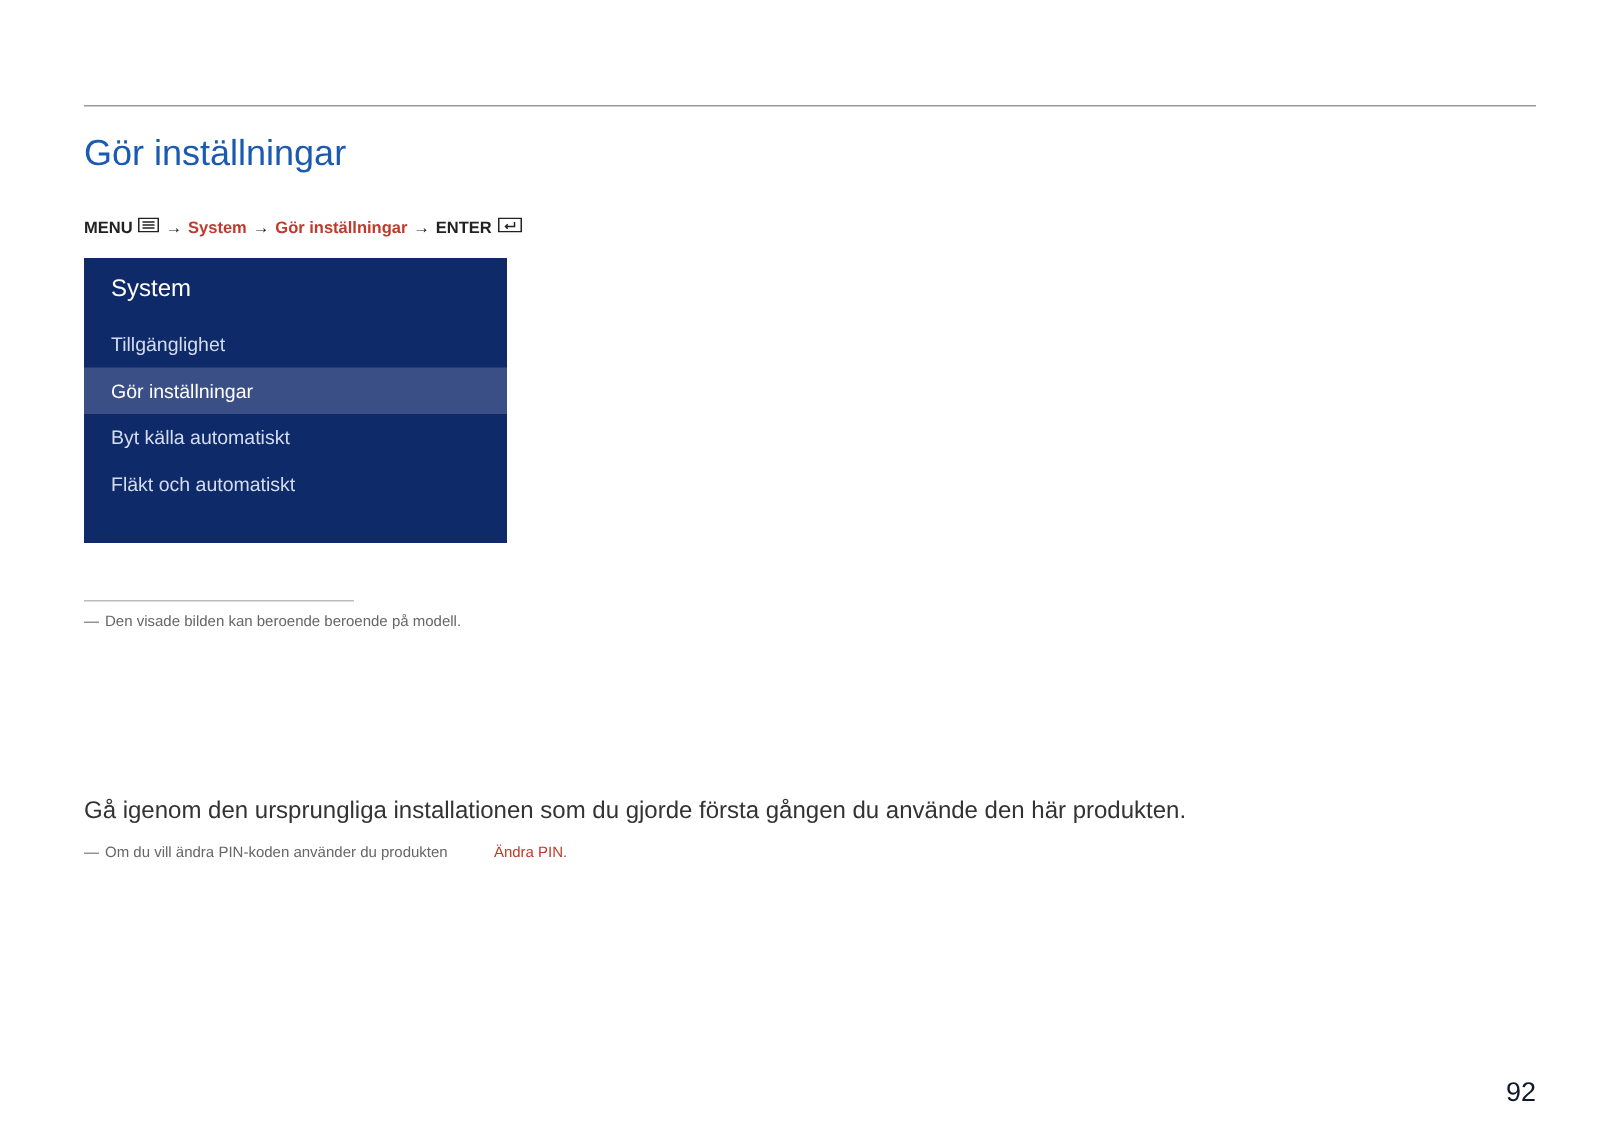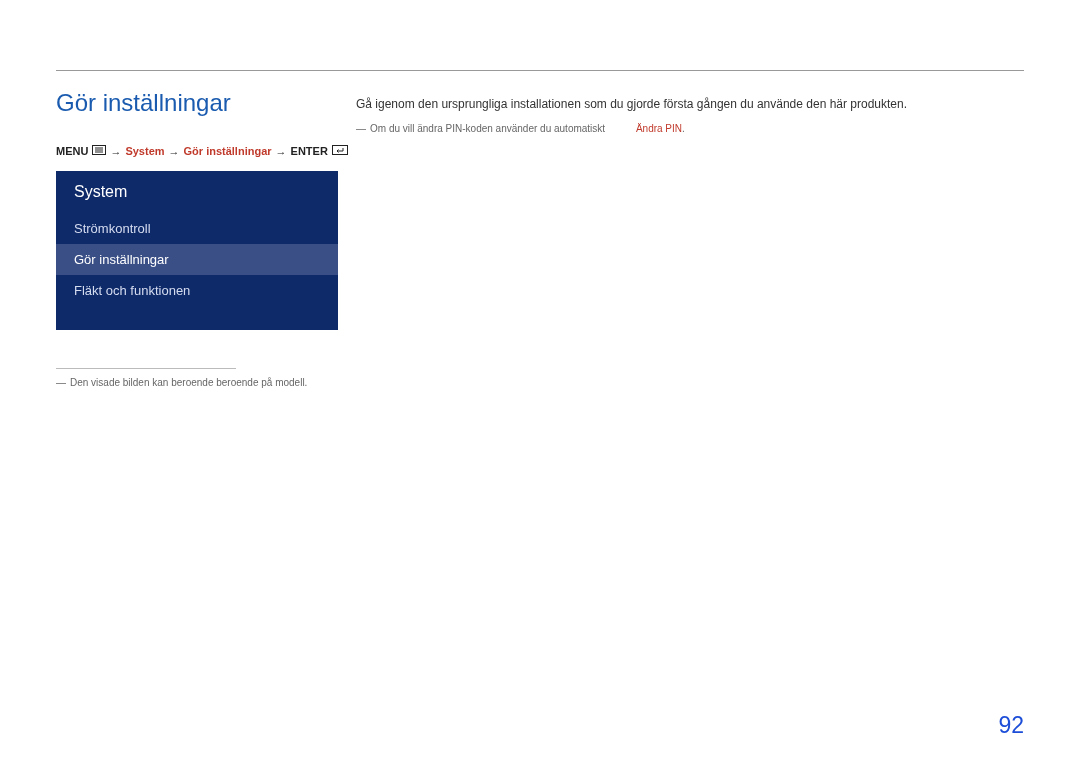--- a/index.html
+++ b/index.html
@@ -9,20 +9,22 @@
     height: 763px;
     padding: 70px 56px 30px 56px;
     position: relative;
   }
   .top-rule {
     border-top: 1px solid #999;
     margin-bottom: 18px;
   }
   .columns {
     display: flex;
+    gap: 80px;
+    flex-direction: column;
   }
   .left-col { width: 300px; flex-shrink: 0; }
   .right-col { flex: 1; padding-top: 6px; }
   .page-title {
     color: #1a5baf;
     font-size: 24px;
     font-weight: 400;
     margin-bottom: 28px;
   }
   .breadcrumb {
@@ -70,44 +72,45 @@
   }
   .footnote {
     font-size: 10px;
     color: #666;
     line-height: 1.5;
     display: flex;
     gap: 4px;
   }
   .footnote .dash { flex-shrink: 0; }
   .right-col p.body {
-    font-size: 12px;
+    font-size: 16px;
     color: #333;
     margin-bottom: 8px;
     line-height: 1.5;
+    margin-top: 21px;
   }
   .note-block {
     font-size: 10px;
     color: #666;
     line-height: 1.6;
     padding-left: 14px;
     position: relative;
   }
   .note-block .dash {
     position: absolute;
     left: 0;
     top: 0;
   }
   .note-block .link { color: #c03a2b; margin-left: 28px; }
   .page-number {
     position: absolute;
     bottom: 24px;
     right: 56px;
-    font-size: 23px;
-    color: #1d4ed8;
+    font-size: 18px;
+    color: #0f172a;
     font-weight: 300;
   }
 </style>
 </head>
 <body>
 
 <div class="page">
   <div class="top-rule"></div>
 
   <div class="columns">
@@ -134,39 +137,40 @@
         <span class="enter-icon">
           <svg width="16" height="10" viewBox="0 0 16 10">
               <rect x="0.5" y="0.5" width="15" height="9" fill="none" stroke="#222" stroke-width="1"></rect>
               <path d="M11 3 L11 6 L5 6 M6.5 4.5 L5 6 L6.5 7.5" fill="none" stroke="#222" stroke-width="1"></path>
             </svg>
         </span>
       </div>
 
       <div class="menu-panel">
         <div class="menu-header">System</div>
-        <div class="menu-item">Strömkontroll</div>
+        <div class="menu-item">Tillgänglighet</div>
         <div class="menu-item selected">Gör inställningar</div>
-        <div class="menu-item">Fläkt och funktionen</div>
+        <div class="menu-item">Byt källa automatiskt</div>
+        <div class="menu-item">Fläkt och automatiskt</div>
         <div class="menu-footer-gap"></div>
       </div>
 
       <div class="footnote-rule"></div>
       <div class="footnote">
         <span class="dash">―</span>
         <span>Den visade bilden kan beroende beroende på modell.</span>
       </div>
     </div>
 
     <div class="right-col">
       <p class="body">Gå igenom den ursprungliga installationen som du gjorde första gången du använde den här produkten.</p>
       <div class="note-block">
         <span class="dash">―</span>
         <div>
-          <span>Om du vill ändra PIN-koden använder du automatiskt </span><span class="link">Ändra PIN</span><span>.</span>
+          <span>Om du vill ändra PIN-koden använder du produkten </span><span class="link">Ändra PIN</span><span>.</span>
         </div>
       </div>
     </div>
 
   </div>
 
   <div class="page-number">92</div>
 </div>
 
 </body></html>

